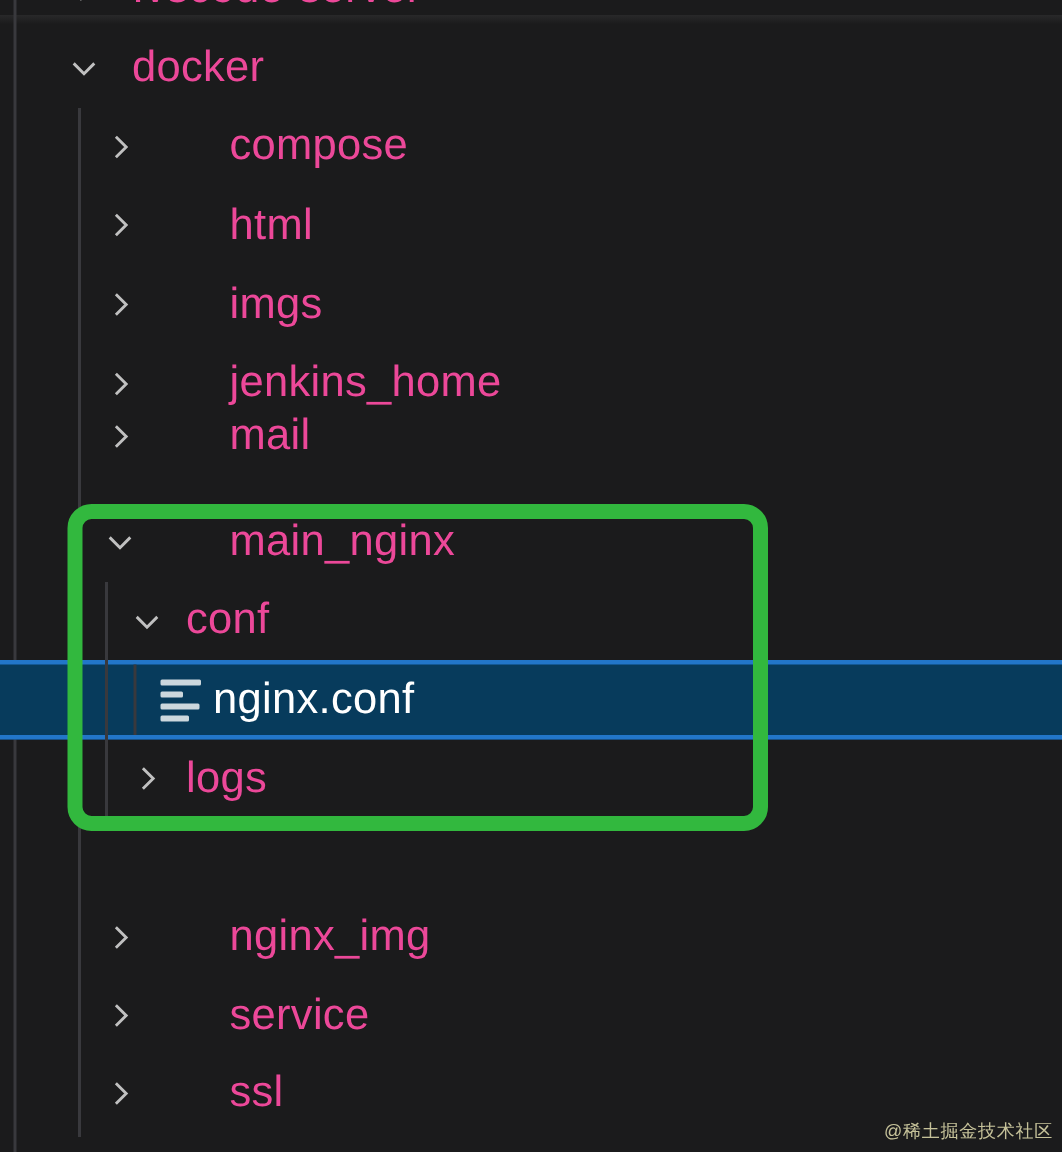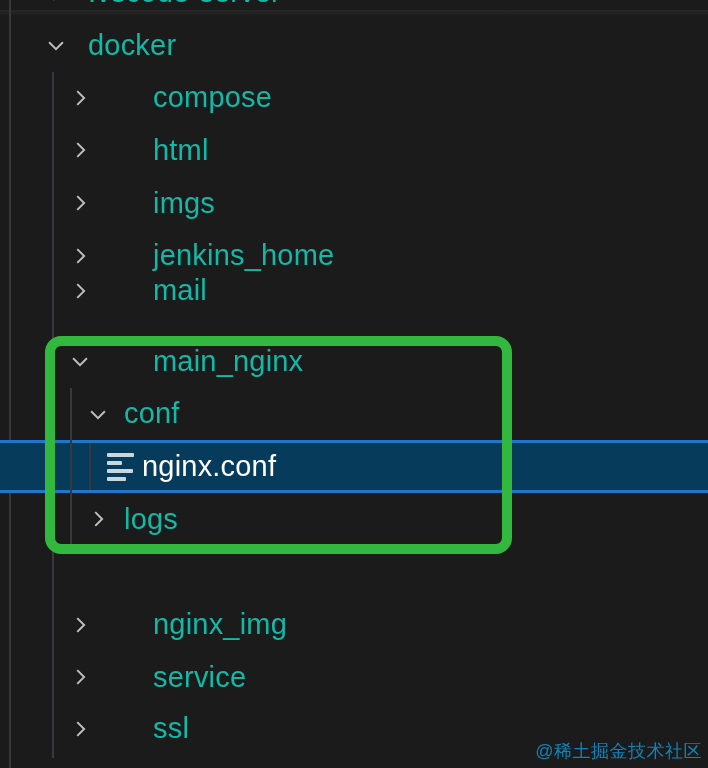--- a/index.html
+++ b/index.html
@@ -22,21 +22,21 @@
     left: 0; right: 0;
     height: 53px;
     cursor: pointer;
   }
   .row .label {
     position: absolute;
     top: 0;
     line-height: 53px;
     font-size: 29px;
     font-weight: 400;
-    color: #14b8a6;
+    color: #ec4899;
     letter-spacing: 0.2px;
     white-space: nowrap;
   }
   .row.selected {
     background: #073b5c;
     border-top: 3px solid #2276c9;
     border-bottom: 3px solid #2276c9;
   }
   .row.selected .label { color: #ffffff; line-height: 47px; }
 
@@ -99,22 +99,22 @@
     width: 467px; height: 218px;
     border: 10px solid #32b83e;
     border-radius: 16px;
     pointer-events: none;
   }
 
   
   #watermark {
     position: absolute;
     right: 6px; bottom: 5px;
-    font-size: 18px;
-    color: #0ea5e9;
+    font-size: 12px;
+    color: #fef9c3;
     opacity: 0.75;
     letter-spacing: 0.5px;
   }
 </style>
 </head>
 <body>
 
 <div id="stage">
 
   <div id="top-shadow"></div>

